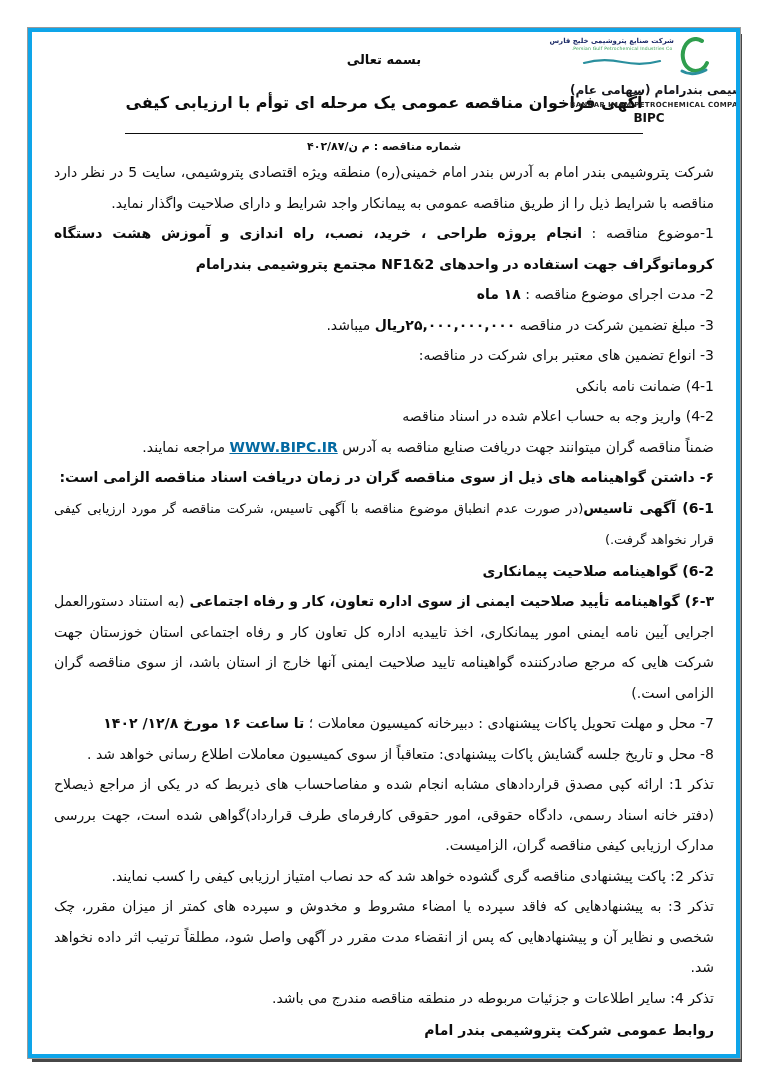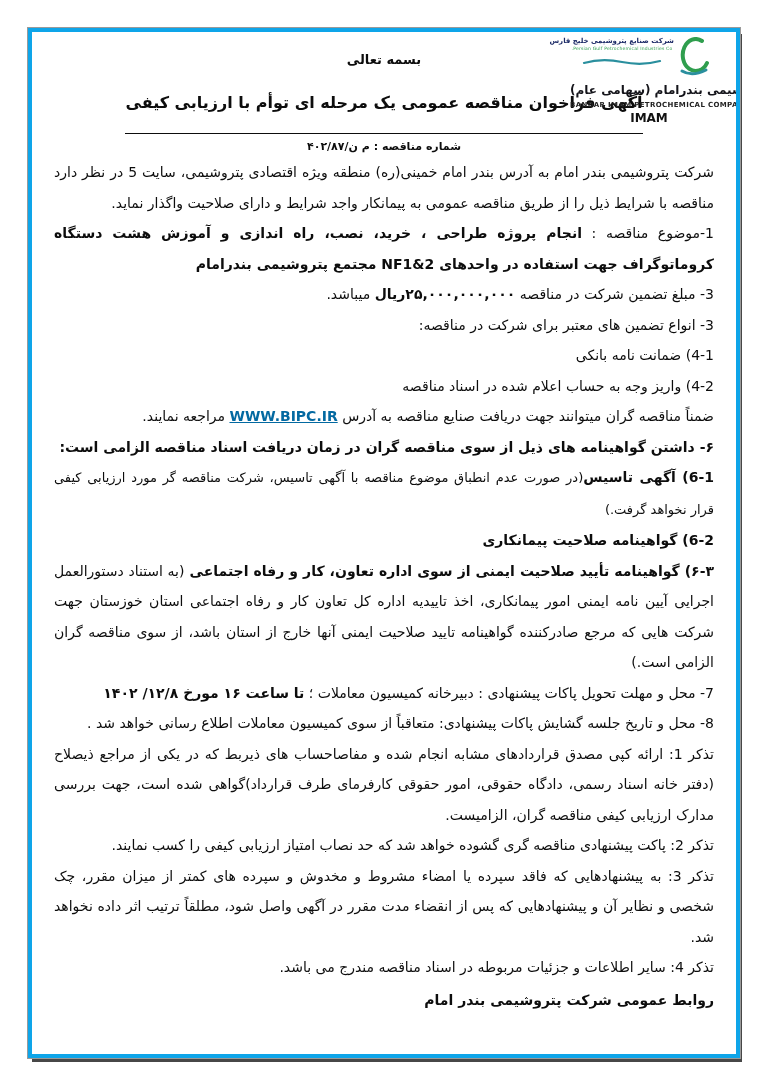--- a/index.html
+++ b/index.html
@@ -60,34 +60,35 @@
       <div class="emblem-texts">
         <div class="grp-fa">شرکت صنایع پتروشیمی خلیج فارس</div>
         <div class="grp-en">Persian Gulf Petrochemical Industries Co.</div>
         <svg width="84" height="8" viewBox="0 0 84 8">
           <path d="M 4,5 Q 22,0 42,4 T 80,3" fill="none" stroke="#2a8f9e" stroke-width="2.2" stroke-linecap="round"></path>
         </svg>
       </div>
     </div>
     <div class="logo-fa">شرکت پتروشیمی بندرامام (سهامی عام)</div>
     <div class="logo-en">BANDAR IMAM PETROCHEMICAL COMPANY</div>
-    <div class="logo-abbr">IMAM</div>
+    <div class="logo-abbr">BIPC</div>
   </div>
 
   <div class="titles">
     <div class="bismillah">بسمه تعالی</div><br>
     <div class="main-title">آگهی فراخوان مناقصه عمومی یک مرحله ای توأم با ارزیابی کیفی</div><br>
     <div class="tender-no">شماره مناقصه : م ن/۴۰۲/۸۷</div>
   </div>
 
   <main>
     <p>شرکت پتروشیمی بندر امام به آدرس بندر امام خمینی(ره) منطقه ویژه اقتصادی پتروشیمی، سایت 5 در نظر دارد مناقصه با شرایط ذیل را از طریق مناقصه عمومی به پیمانکار واجد شرایط و دارای صلاحیت واگذار نماید.</p>
 
     <p><span>1-موضوع مناقصه : </span><span class="b">انجام پروژه طراحی ، خرید، نصب، راه اندازی و آموزش هشت دستگاه کروماتوگراف جهت استفاده در واحدهای NF1&amp;2 مجتمع پتروشیمی بندرامام</span></p>
 
+    <p><span>2- مدت اجرای موضوع مناقصه : </span><span class="b">۱۸ ماه</span></p>
 
     <p><span>3- مبلغ تضمین شرکت در مناقصه </span><span class="b">۲۵,۰۰۰,۰۰۰,۰۰۰ریال</span><span> میباشد.</span></p>
 
     <p>3- انواع تضمین های معتبر برای شرکت در مناقصه:</p>
     <p>4-1) ضمانت نامه بانکی</p>
     <p>4-2) واریز وجه به حساب اعلام شده در اسناد مناقصه</p>
 
 
     <p><span>ضمناً مناقصه گران میتوانند جهت دریافت صنایع مناقصه به آدرس </span><span class="url">WWW.BIPC.IR</span><span> مراجعه نمایند.</span></p>
 
@@ -99,17 +100,17 @@
 
     <p><span class="b">۶-۳) گواهینامه تأیید صلاحیت ایمنی از سوی اداره تعاون، کار و رفاه اجتماعی </span><span>(به استناد دستورالعمل اجرایی آیین نامه ایمنی امور پیمانکاری، اخذ تاییدیه اداره کل تعاون کار و رفاه اجتماعی استان خوزستان جهت شرکت هایی که مرجع صادرکننده گواهینامه تایید صلاحیت ایمنی آنها خارج از استان باشد، از سوی مناقصه گران الزامی است.)</span></p>
 
     <p><span>7- محل و مهلت تحویل پاکات پیشنهادی : دبیرخانه کمیسیون معاملات ؛ </span><span class="b">تا ساعت ۱۶ مورخ ۱۲/۸/ ۱۴۰۲</span></p>
 
     <p>8- محل و تاریخ جلسه گشایش پاکات پیشنهادی: متعاقباً از سوی کمیسیون معاملات اطلاع رسانی خواهد شد .</p>
 
     <p>تذکر 1: ارائه کپی مصدق قراردادهای مشابه انجام شده و مفاصاحساب های ذیربط که در یکی از مراجع ذیصلاح (دفتر خانه اسناد رسمی، دادگاه حقوقی، امور حقوقی کارفرمای طرف قرارداد)گواهی شده است، جهت بررسی مدارک ارزیابی کیفی مناقصه گران، الزامیست.</p>
     <p>تذکر 2: پاکت پیشنهادی مناقصه گری گشوده خواهد شد که حد نصاب امتیاز ارزیابی کیفی را کسب نمایند.</p>
     <p>تذکر 3: به پیشنهادهایی که فاقد سپرده یا امضاء مشروط و مخدوش و سپرده های کمتر از میزان مقرر، چک شخصی و نظایر آن و پیشنهادهایی که پس از انقضاء مدت مقرر در آگهی واصل شود، مطلقاً ترتیب اثر داده نخواهد شد.</p>
-    <p>تذکر 4: سایر اطلاعات و جزئیات مربوطه در اسناد مناقصه مندرج می باشد.</p>
+    <p>تذکر 4: سایر اطلاعات و جزئیات مربوطه در منطقه مناقصه مندرج می باشد.</p>
 
     <p class="sig">روابط عمومی شرکت پتروشیمی بندر امام</p>
   </main>
 </div>
 
 </body></html>

